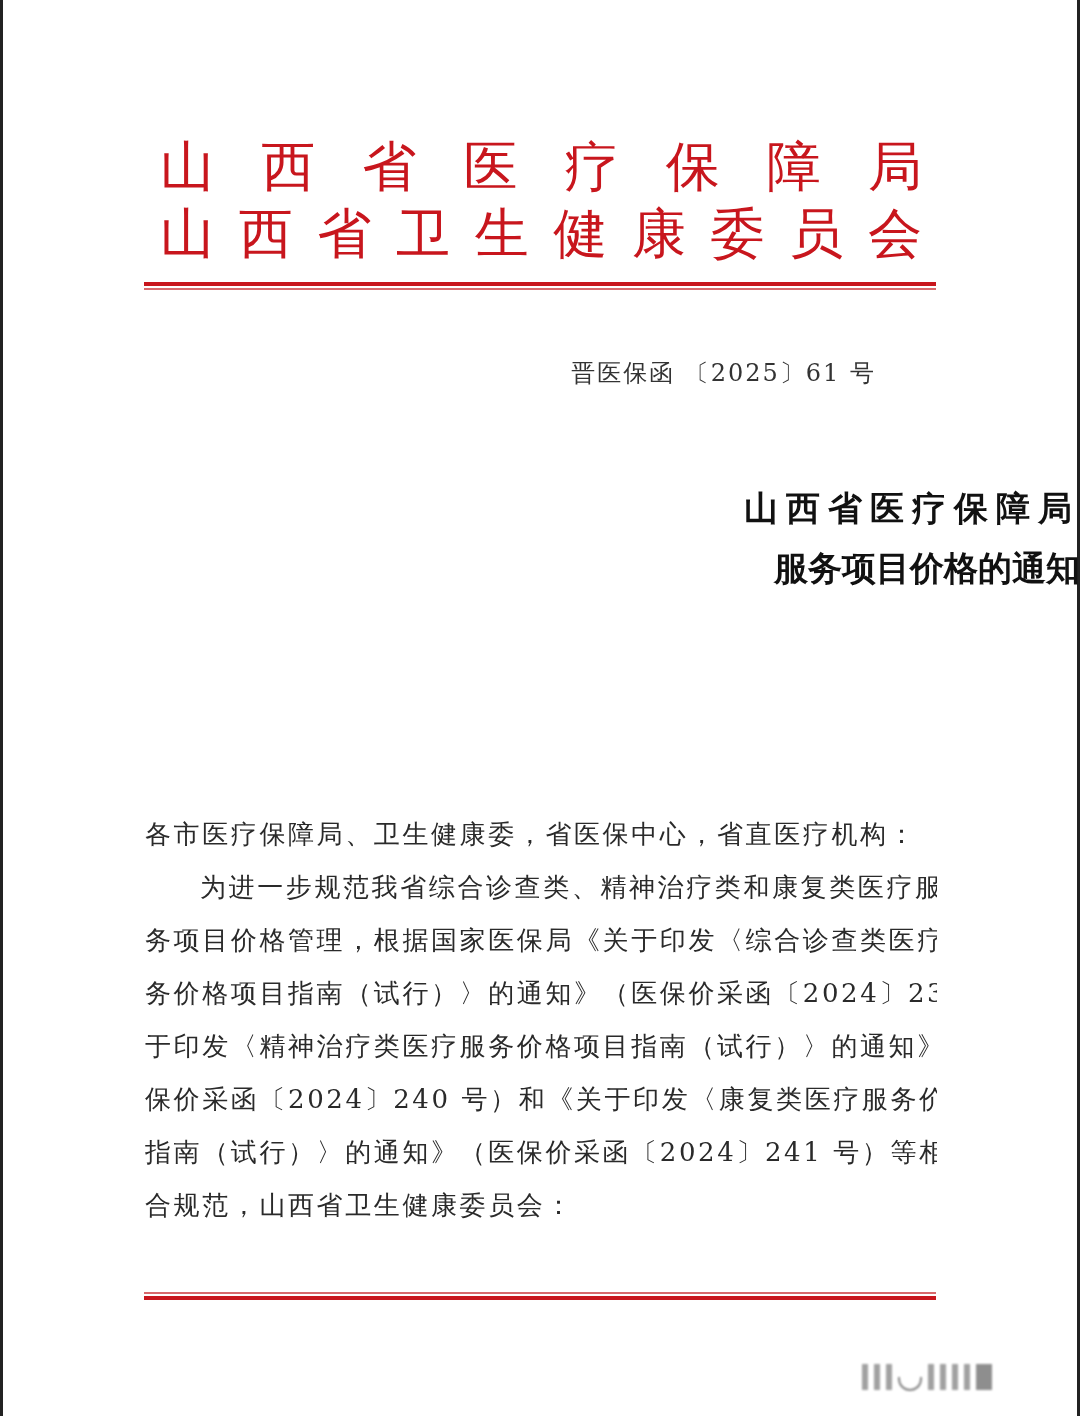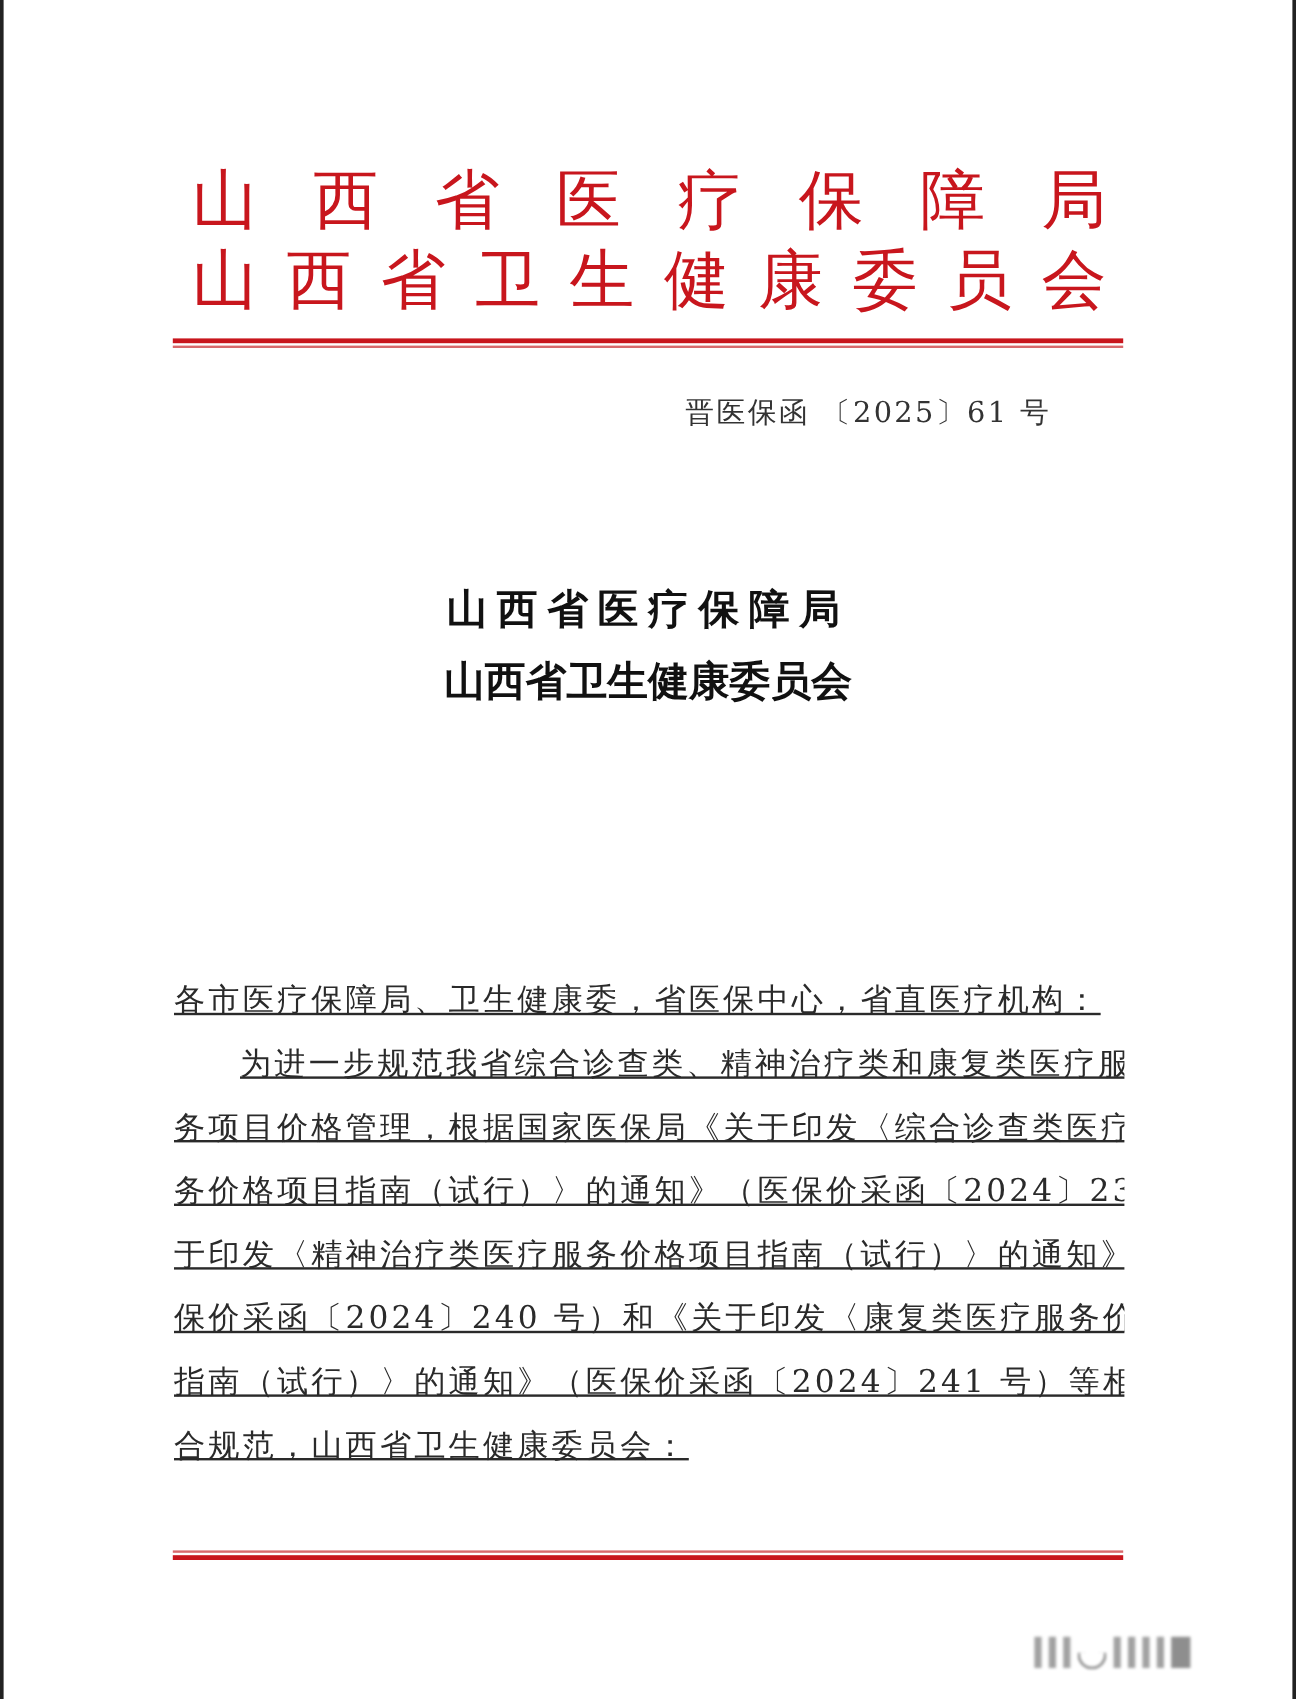--- a/index.html
+++ b/index.html
@@ -43,35 +43,35 @@
     width: 792px;
   }
   .rule .thick { height: 4px; background: #c8161d; }
   .rule .thin { height: 2px; background: #d8696c; }
   .rule .gap { height: 2px; }
   .rule-top { top: 282px; }
   .rule-bottom { top: 1292px; }
 
   .doc-number {
     position: absolute;
-    top: 327px;
+    top: 356px;
     right: 204px;
     font-size: 24px;
     line-height: 34px;
     color: #333333;
     letter-spacing: 2px;
     font-family: "DejaVu Serif", "Liberation Serif", serif;
   }
 
   .title-block {
     position: absolute;
     top: 478px;
     left: 0;
     width: 1080px;
-    text-align: center;
+    text-align: right;
     color: #111111;
     font-family: "DejaVu Sans", "Liberation Sans", sans-serif;
     font-weight: bold;
   }
   .title-line {
     font-size: 34px;
     line-height: 60px;
     height: 60px;
     white-space: nowrap;
   }
@@ -79,21 +79,20 @@
 
   .body-text {
     position: absolute;
     top: 812px;
     left: 145px;
     width: 792px;
     color: #2a2a2a;
     font-family: "DejaVu Serif", "Liberation Serif", serif;
     font-size: 26px;
     letter-spacing: 2.6px;
-    text-decoration: underline;
   }
   .body-line {
     height: 53px;
     line-height: 44px;
     white-space: nowrap;
     overflow: hidden;
   }
   .body-line.justify {
     text-align: justify;
     text-align-last: justify;
@@ -153,21 +152,21 @@
 <div class="rule rule-top">
   <div class="thick"></div>
   <div class="gap"></div>
   <div class="thin"></div>
 </div>
 
 <div class="doc-number">晋医保函 〔2025〕61 号</div>
 
 <div class="title-block">
   <div class="title-line spaced">山西省医疗保障局</div>
-  <div class="title-line">山西省卫生健康委员会</div>
+  <div class="title-line">服务项目价格的通知</div>
 </div>
 
 <div class="body-text">
   <div class="body-line">各市医疗保障局、卫生健康委，省医保中心，省直医疗机构：</div>
   <div class="body-line justify indent">为进一步规范我省综合诊查类、精神治疗类和康复类医疗服</div>
   <div class="body-line justify">务项目价格管理，根据国家医保局《关于印发〈综合诊查类医疗服</div>
   <div class="body-line justify">务价格项目指南（试行）〉的通知》（医保价采函〔2024〕230 号）《关</div>
   <div class="body-line justify">于印发〈精神治疗类医疗服务价格项目指南（试行）〉的通知》（医</div>
   <div class="body-line justify">保价采函〔2024〕240 号）和《关于印发〈康复类医疗服务价格项目</div>
   <div class="body-line justify">指南（试行）〉的通知》（医保价采函〔2024〕241 号）等相关文件精</div>

